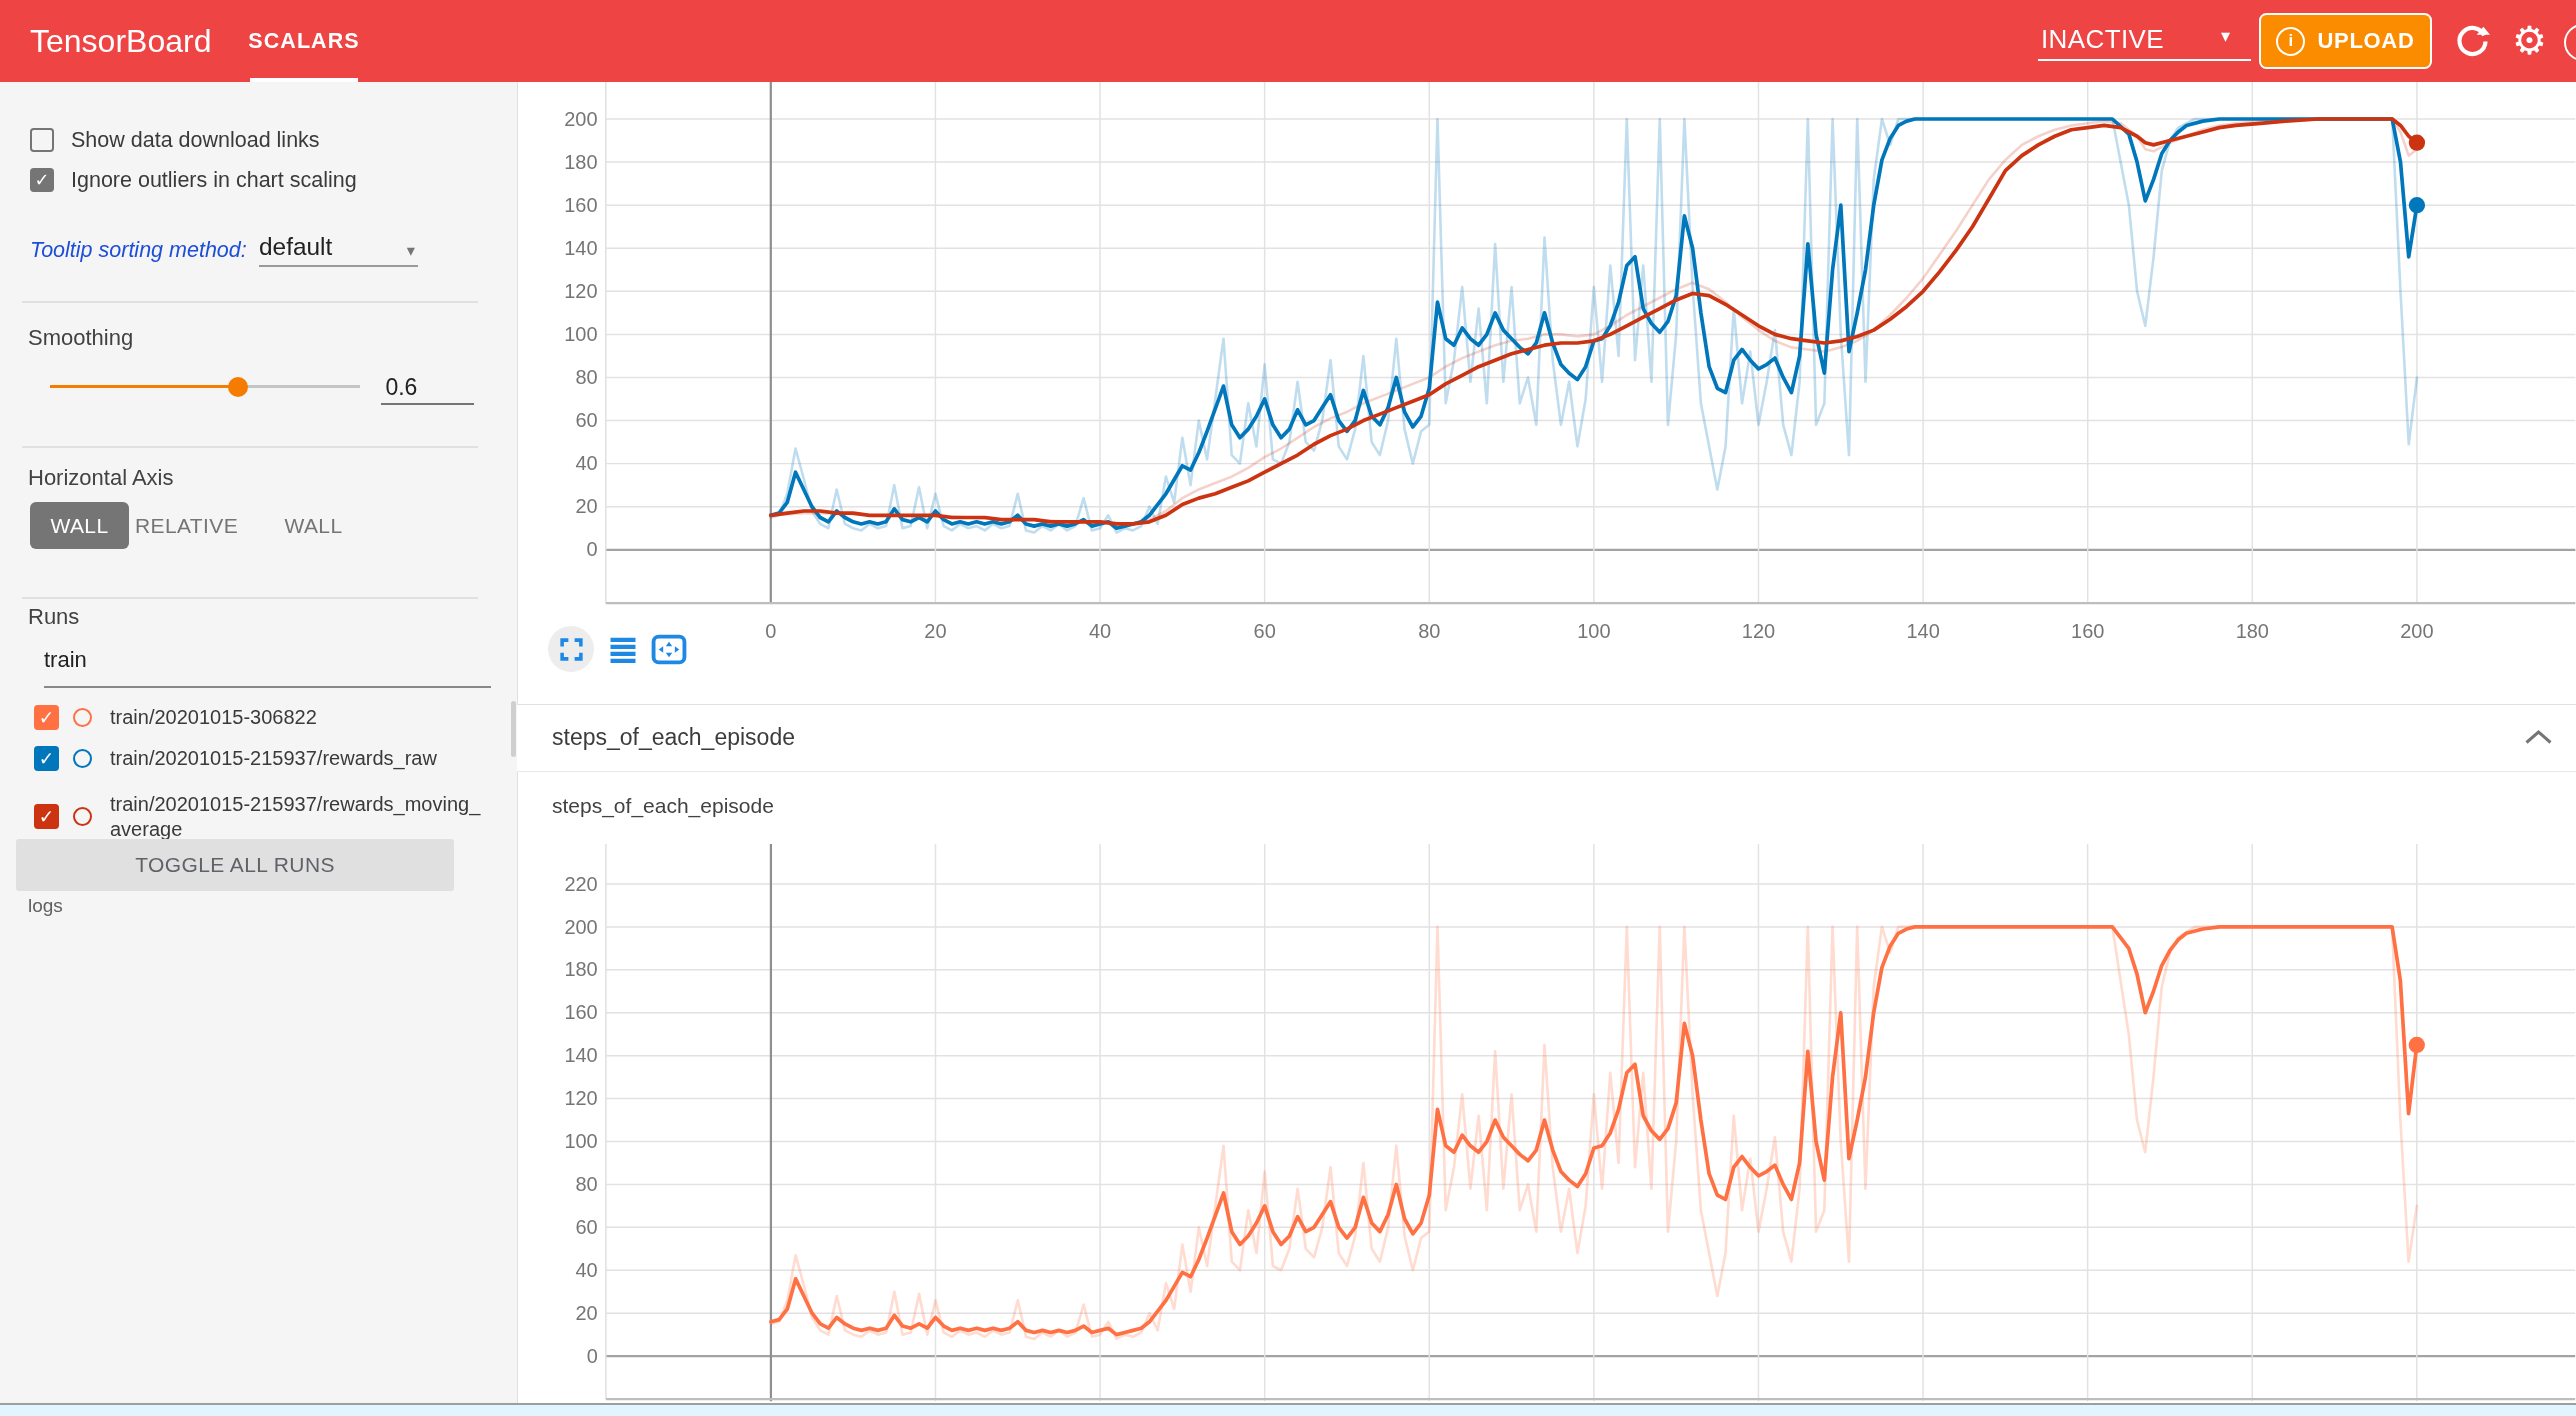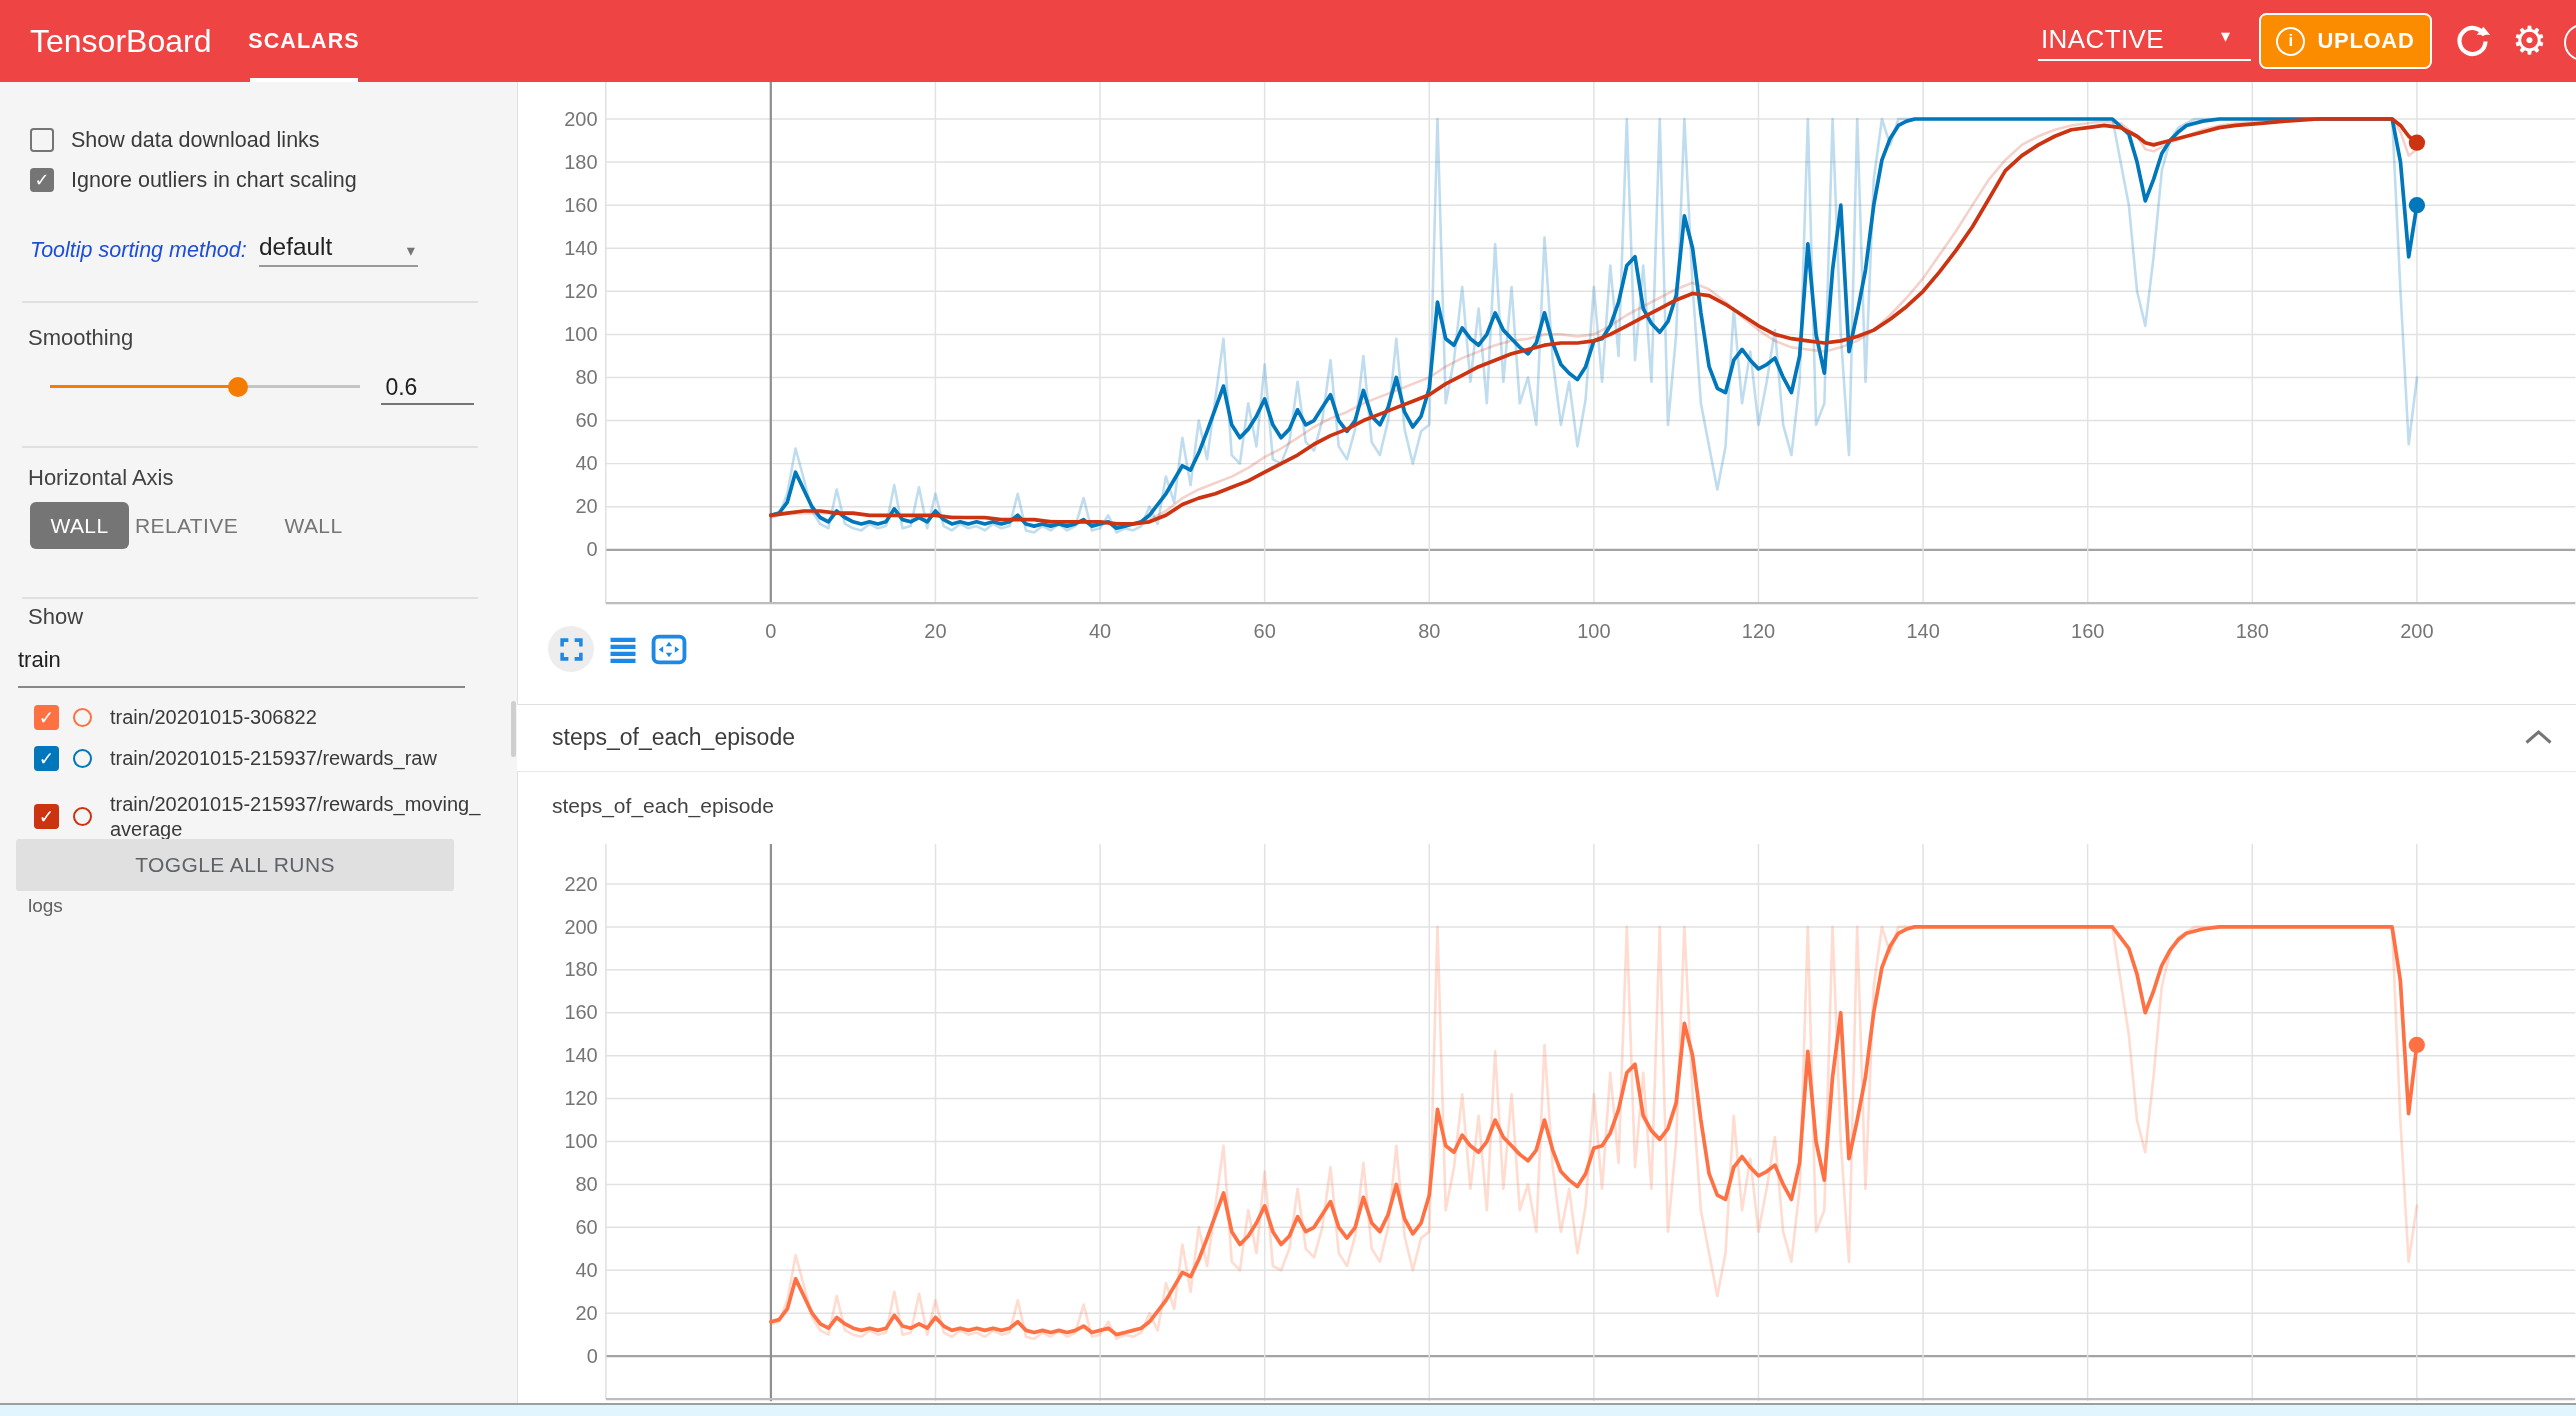--- a/index.html
+++ b/index.html
@@ -81,23 +81,23 @@
   </div>
   <div class="abs hcenter" style="left:131px;top:420px;width:111px;height:47px;">
     <span style="color:#757575;font-size:21px;letter-spacing:0.4px;">RELATIVE</span>
   </div>
   <div class="abs hcenter" style="left:273px;top:420px;width:81px;height:47px;">
     <span style="color:#757575;font-size:21px;letter-spacing:0.4px;">WALL</span>
   </div>
 
   <div class="abs" style="left:22px;top:515px;width:456px;height:1.5px;background:#e0e0e0;"></div>
 
-  <div class="abs vcenter" style="left:28px;top:515px;height:40px;font-size:22px;color:#424242;">Show</div>
-
-  <div class="abs" style="left:18px;top:561px;width:447px;height:44px;">
+  <div class="abs vcenter" style="left:28px;top:515px;height:40px;font-size:22px;color:#424242;">Runs</div>
+
+  <div class="abs" style="left:44px;top:561px;width:447px;height:44px;">
     <span style="position:absolute;left:0;top:4.4px;font-size:22px;color:#212121;">train</span>
     <div style="position:absolute;left:0;top:43px;width:447px;height:1.5px;background:#888;"></div>
   </div>
 
   <div class="abs" style="left:0;top:623px;width:517px;height:41px;">
     <div class="abs cb hcenter" style="left:34px;top:0;width:25px;height:25px;background:#ff7043;color:#fff;font-size:18.5px;">✓</div>
     <div class="abs circle" style="left:73px;top:3px;width:19px;height:19px;border:2.6px solid #ff7043;"></div>
     <div class="abs vcenter runlabel" style="left:110px;top:-6px;height:37px;">train/20201015-306822</div>
   </div>
   <div class="abs" style="left:0;top:664px;width:517px;height:41px;">

